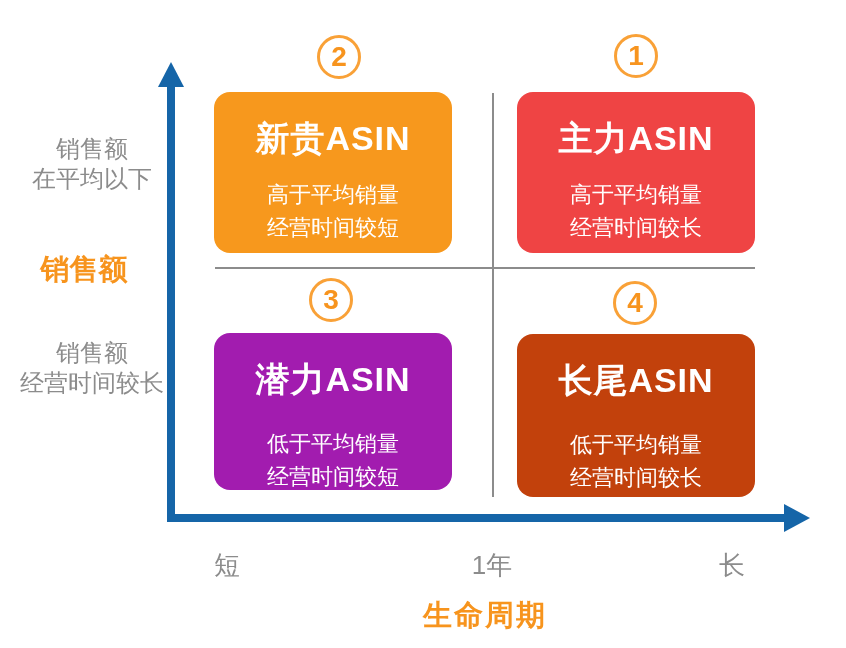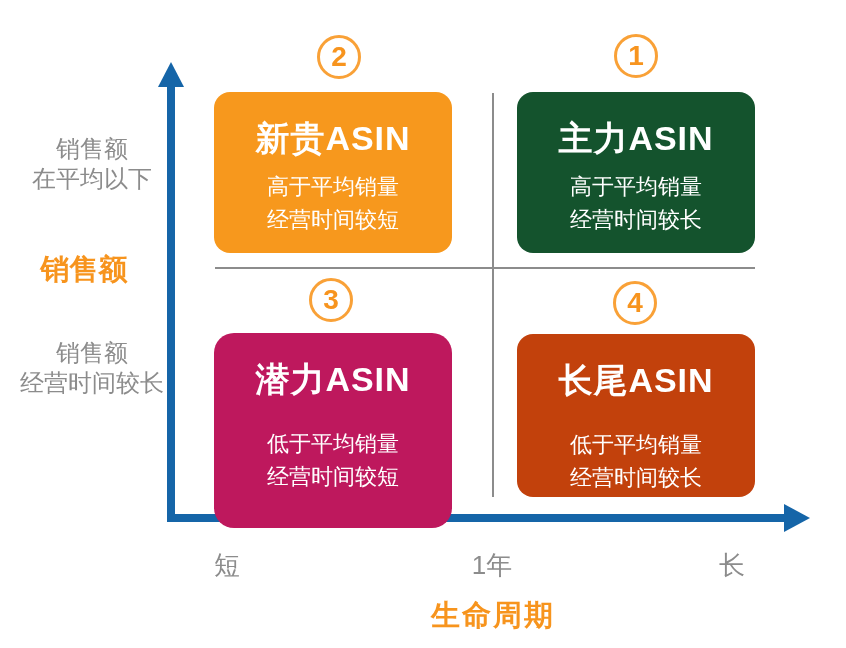--- a/index.html
+++ b/index.html
@@ -17,24 +17,24 @@
                   border-left: 26px solid #1565A8; }
 
   
   .divider-h { position: absolute; left: 215px; top: 267px; width: 540px; height: 2px; background: #8C8C8C; }
   .divider-v { position: absolute; left: 492px; top: 93px; width: 2px; height: 404px; background: #8C8C8C; }
 
   
   .box { position: absolute; width: 238px; border-radius: 16px; color: #ffffff; text-align: center;
          display: flex; flex-direction: column; align-items: center; box-sizing: border-box; }
   .box-title { font-size: 34px; font-weight: bold; margin-top: 24px; letter-spacing: 1px; }
-  .box-body { margin-top: 8px; font-size: 22px; line-height: 1.5; }
+  .box-body { margin-top: 16px; font-size: 22px; line-height: 1.5; }
   .q2 { left: 214px; top: 92px;  height: 161px; background: #F7981D; }
-  .q1 { left: 517px; top: 92px;  height: 161px; background: #14532d; }
-  .q3 { left: 214px; top: 333px; height: 195px; background: #be185d; border-radius: 20px; }
+  .q1 { left: 517px; top: 92px;  height: 161px; background: #ef4444; }
+  .q3 { left: 214px; top: 333px; height: 157px; background: #a21caf; }
   .q4 { left: 517px; top: 334px; height: 163px; background: #c2410c; }
   .q3 .box-body, .q4 .box-body { margin-top: 24px; }
 
   
   .badge { position: absolute; width: 38px; height: 38px; border: 3px solid #F9A137; border-radius: 50%;
            color: #F7941E; font-size: 28px; font-weight: bold;
            display: flex; align-items: center; justify-content: center; background: #ffffff; }
   .b2 { left: 317px; top: 35px; }
   .b1 { left: 614px; top: 34px; }
   .b3 { left: 309px; top: 278px; }
@@ -46,21 +46,21 @@
   .y-axis-title  { position: absolute; left: 10px; top: 250px; width: 148px; text-align: center;
                    color: #F7941D; font-size: 29px; font-weight: bold; }
   .y-lower-label { position: absolute; left: 12px; top: 338px; width: 160px; text-align: center;
                    color: #8C8C8C; font-size: 24px; line-height: 1.25; }
 
   
   .x-tick { position: absolute; top: 548px; color: #8C8C8C; font-size: 26px; text-align: center; }
   .t-short { left: 198px; width: 58px; }
   .t-mid   { left: 452px; width: 80px; }
   .t-long  { left: 703px; width: 58px; }
-  .x-axis-title { position: absolute; left: 393px; top: 596px; width: 200px; text-align: center;
+  .x-axis-title { position: absolute; left: 385px; top: 596px; width: 200px; text-align: center;
                   color: #F7941D; font-size: 29px; font-weight: bold; letter-spacing: 2px; }
 </style>
 </head>
 <body>
 
 <div class="canvas">
 
   <div class="y-axis-line"></div>
   <div class="y-axis-arrow"></div>
   <div class="x-axis-line"></div>

